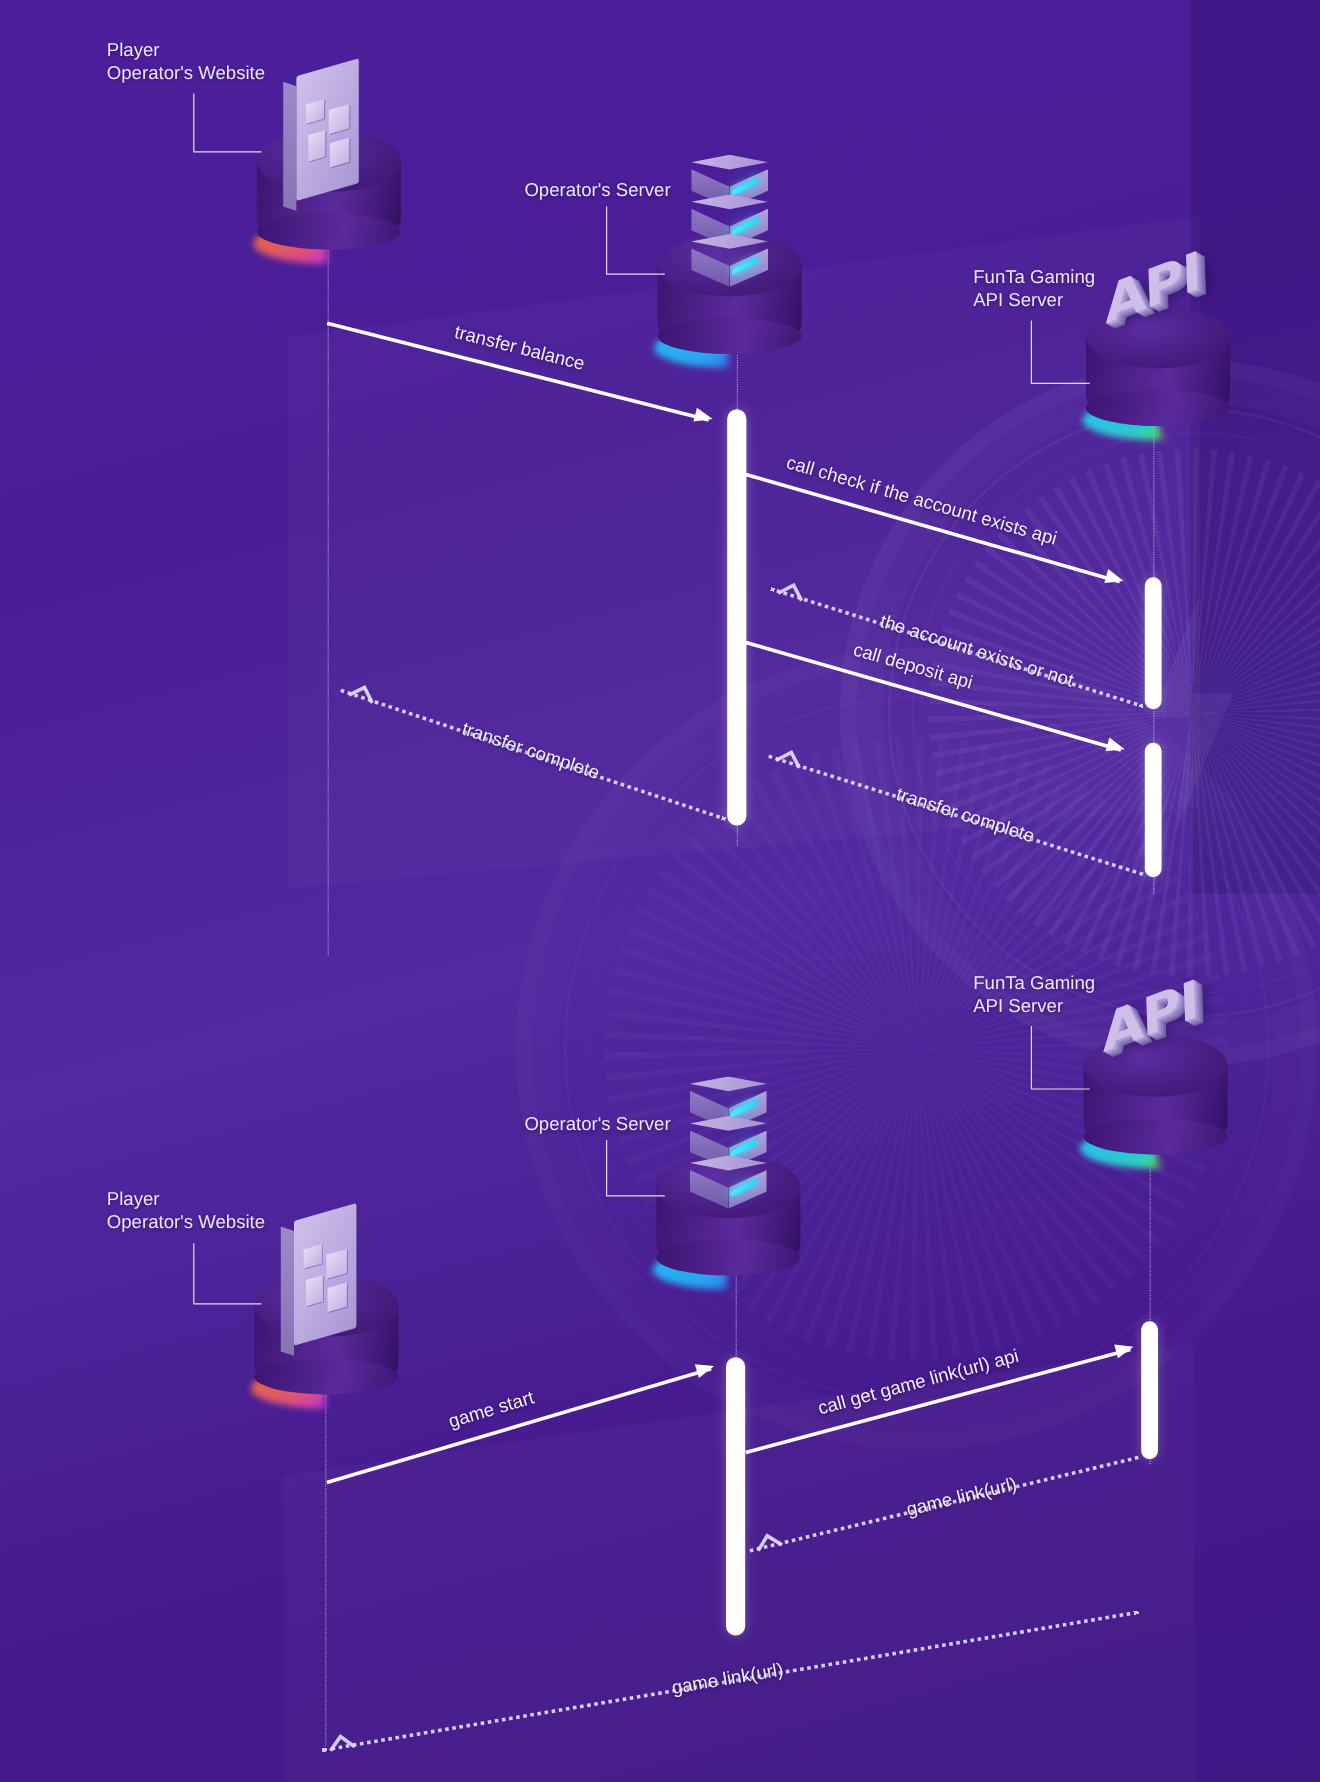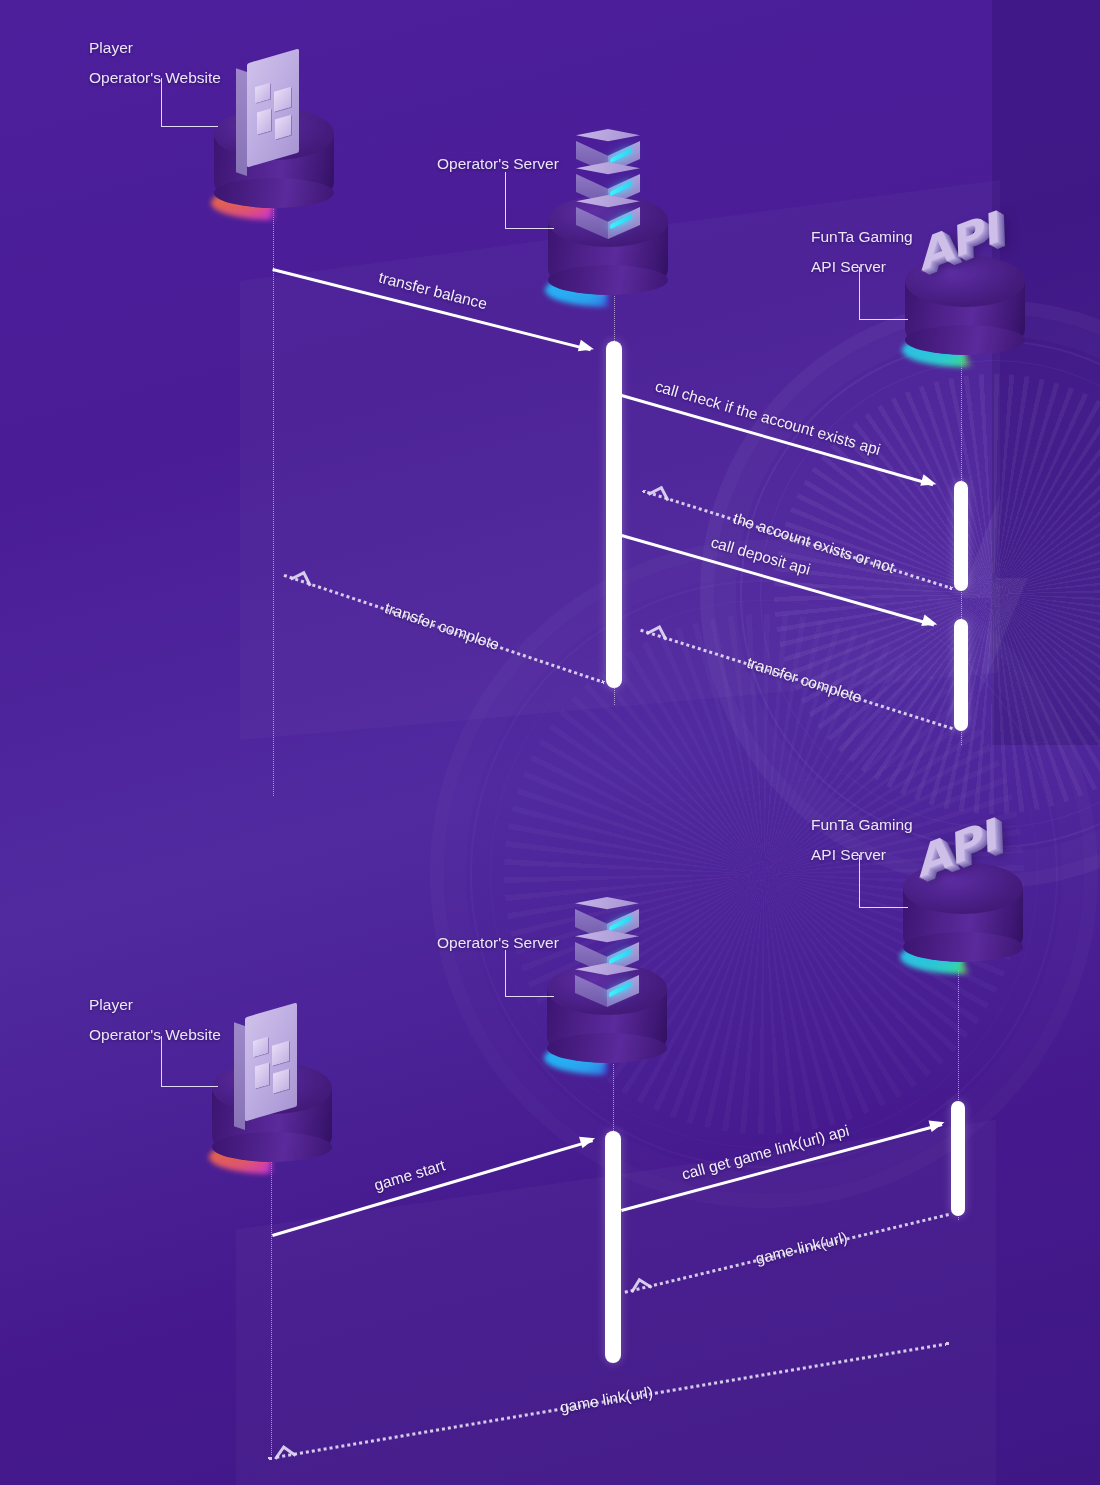--- a/index.html
+++ b/index.html
@@ -81,21 +81,21 @@
     box-shadow:0 0 6px #3ee6ff,0 0 12px rgba(62,230,255,.6);}
   
   .apitxt{position:absolute;left:16px;top:-46px;width:110px;height:70px;
     font-family:"DejaVu Sans",sans-serif;font-weight:bold;font-size:44px;
     letter-spacing:-1px;color:#cdbfe8;transform:skewY(-19deg) rotate(-2deg);
     text-shadow:
       1px 1px 0 #b7a6dc,2px 2px 0 #ab99d4,3px 3px 0 #9f8dcb,
       4px 4px 0 #9281c2,5px 5px 0 #8676b8,6px 6px 0 #7a6bad,
       7px 7px 0 #6e60a2,8px 8px 10px rgba(30,6,66,.55);}
 
-  .nodelabel{position:absolute;color:#ece6f8;font-size:15.5px;line-height:30px;
+  .nodelabel{position:absolute;color:#ece6f8;font-size:15.5px;line-height:19px;
     white-space:pre;text-shadow:0 1px 3px rgba(25,0,60,.5);}
   .leader{position:absolute;border-left:1.4px solid rgba(243,238,252,.9);
     border-bottom:1.4px solid rgba(243,238,252,.9);}
 
   .lifeline{position:absolute;width:0;
     border-left:1.6px dotted rgba(232,224,248,.62);}
   .act{position:absolute;background:#ffffff;border-radius:8px;
     box-shadow:0 0 10px rgba(255,255,255,.25);}
 
   .msg{position:absolute;transform-origin:0 50%;}

